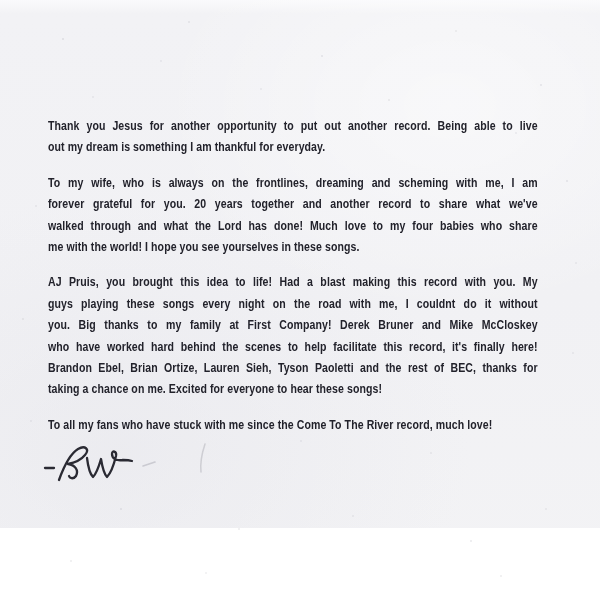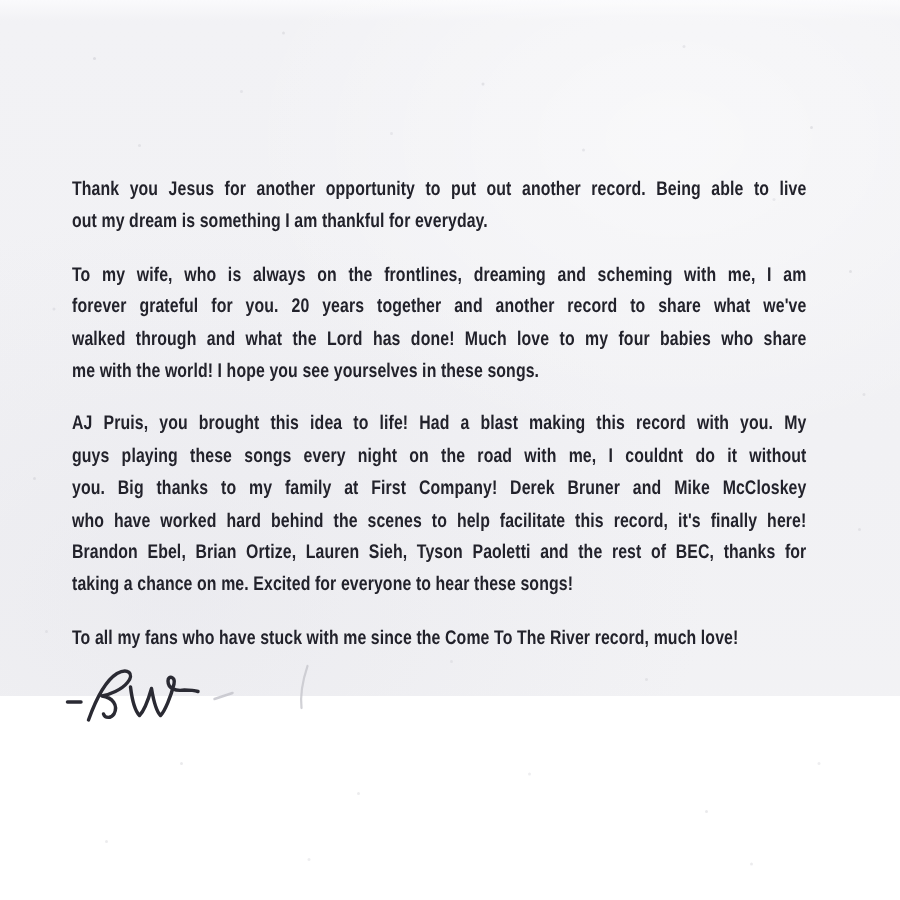--- a/index.html
+++ b/index.html
@@ -6,21 +6,21 @@
     margin: 0;
     padding: 0;
     width: 600px;
     height: 600px;
     overflow: hidden;
     font-family: "Liberation Sans", "DejaVu Sans", sans-serif;
   }
   .paper {
     position: relative;
     width: 600px;
-    height: 464px;
+    height: 528px;
     background:
       radial-gradient(ellipse 420px 300px at 75% 20%, rgba(255,255,255,0.5), rgba(255,255,255,0) 70%),
       radial-gradient(ellipse 500px 360px at 20% 85%, rgba(228,228,234,0.45), rgba(228,228,234,0) 70%),
       linear-gradient(180deg, #fafafc 0px, #f2f2f5 14px, #f1f1f4 300px, #f3f3f5 600px);
   }
   
   .paper::before {
     content: "";
     position: absolute;
     left: 0; top: 0;

